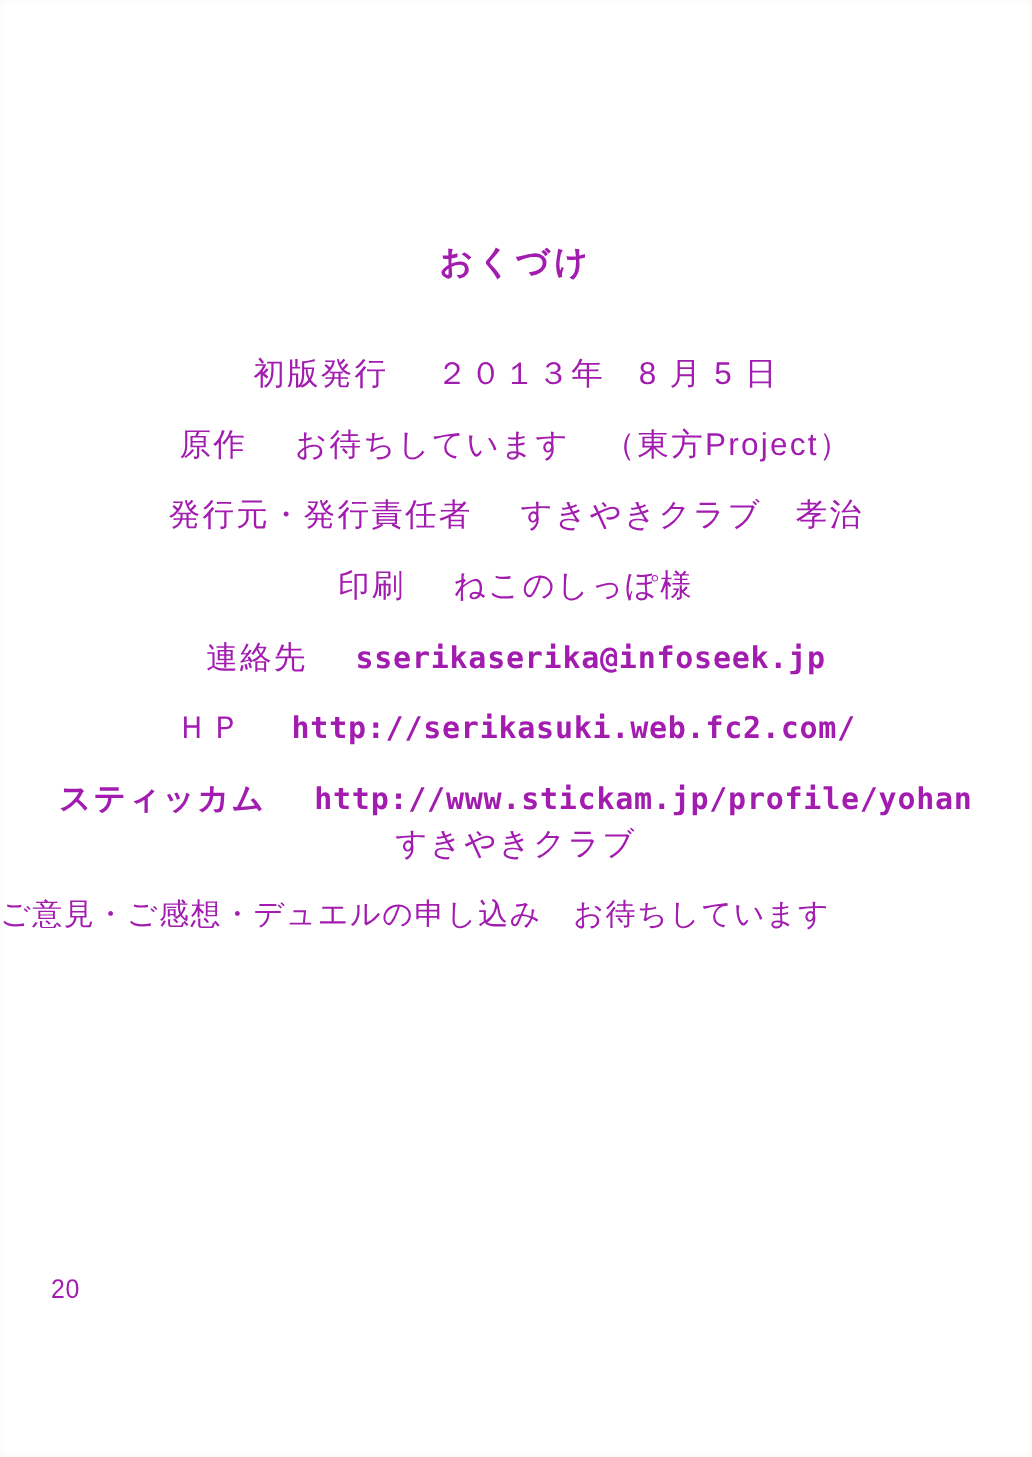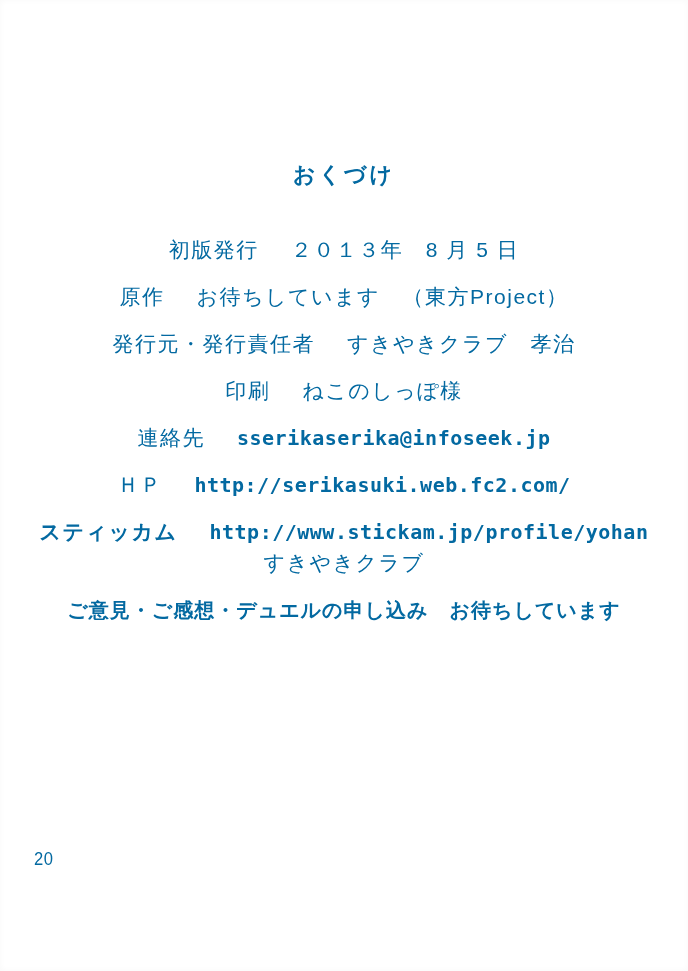--- a/index.html
+++ b/index.html
@@ -7,21 +7,21 @@
     padding: 0;
     background: #ffffff;
     font-family: "Liberation Sans", sans-serif;
   }
   .page {
     position: relative;
     width: 688px;
     height: 971px;
     margin: 0 auto;
     background: #ffffff;
-    color: #0369a1;
+    color: #a21caf;
     overflow: hidden;
     box-shadow: inset 0 0 6px rgba(0,0,0,0.03);
   }
   .title {
     margin: 0;
     padding-top: 163px;
     text-align: center;
     font-family: "Liberation Serif", serif;
     font-size: 22px;
     line-height: 24px;
@@ -58,26 +58,25 @@
   }
   .notice {
     text-align: center;
     height: 26px;
     line-height: 26px;
     font-size: 21px;
     letter-spacing: 1.5px;
   }
   .closing {
     margin-top: 21px;
-    text-align: center;
     height: 26px;
     line-height: 26px;
     font-family: "Liberation Serif", serif;
     font-size: 20px;
-    font-weight: bold;
+    font-weight: normal;
     letter-spacing: 1px;
     white-space: nowrap;
   }
   .page-number {
     position: absolute;
     left: 34px;
     top: 849px;
     font-size: 18px;
     line-height: 20px;
     letter-spacing: 0.5px;

